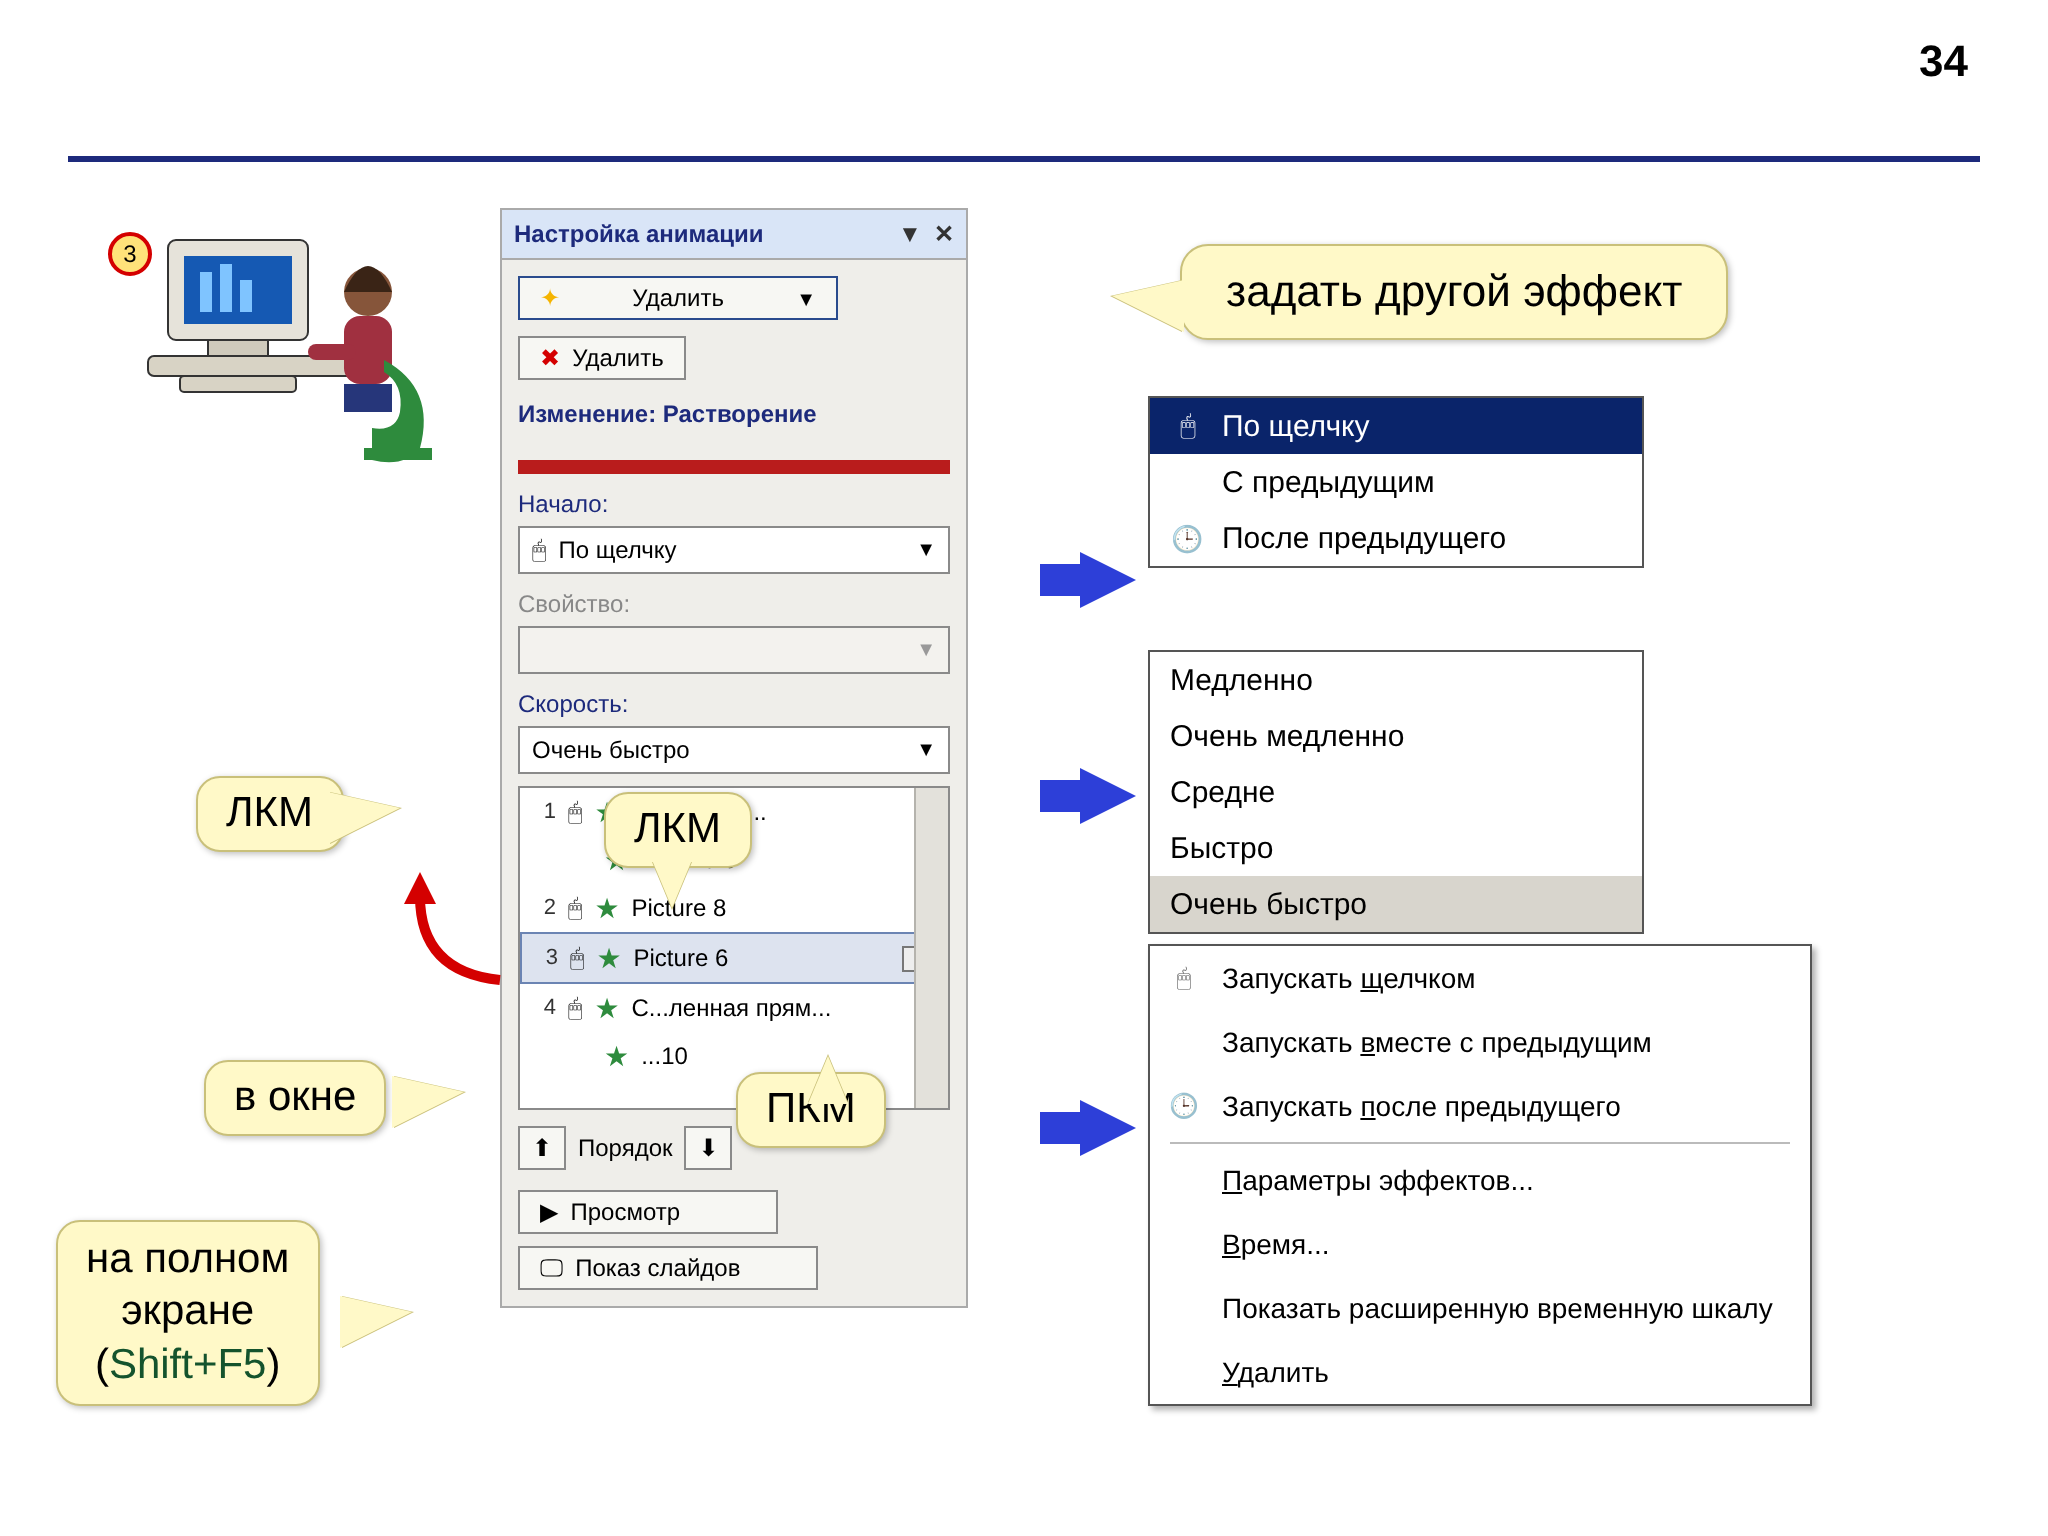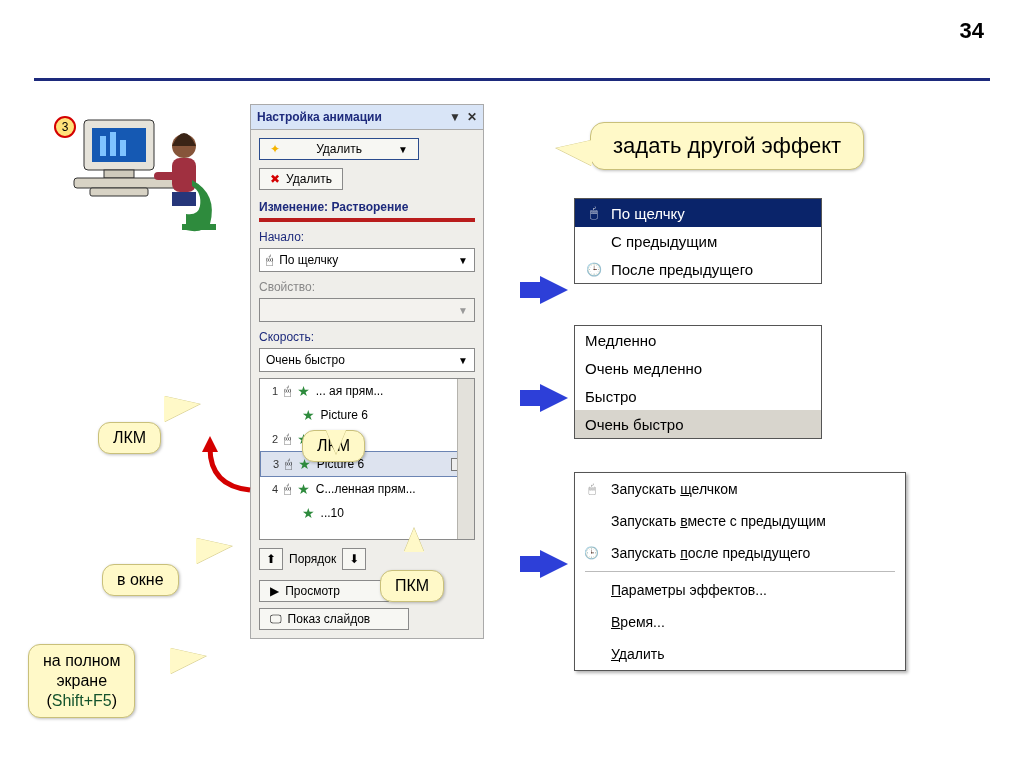--- a/index.html
+++ b/index.html
@@ -12,37 +12,37 @@
   .panel { position:absolute; top:104px; left:250px; width:232px; border:1px solid #aaa; background:#efeeea; }
   .panel-header { height:24px; background:#d9e5f7; border-bottom:1px solid #aaa; display:flex; align-items:center; padding:0 6px; font-size:12px; color:#1d2a7c; font-weight:bold; }
   .panel-header .closers { margin-left:auto; display:flex; gap:6px; color:#333; }
   .panel-body { padding:8px 8px; }
   .btn { display:inline-flex; align-items:center; gap:6px; border:1px solid #8a8a8a; background:#f7f7f3; padding:2px 10px; font-size:12px; height:22px; box-sizing:border-box; }
   .btn-change { width:160px; justify-content:center; border-color:#2a4b8d; }
   .btn-change .label { flex:1; text-align:center; }
   .btn-change .dd { margin-left:auto; }
   .dd span { font-size:10px; }
   .sect-label { color:#1d2a7c; font-size:12px; margin-top:8px; }
-  .sect-label.bold { font-weight:bold; border-bottom:4px solid #b91c1c; padding-bottom:4px; margin-top:10px; }
+  .sect-label.bold { font-weight:bold; border-bottom:7px solid #b91c1c; padding-bottom:16px; margin-top:10px; }
   .field { display:flex; align-items:center; border:1px solid #8a8a8a; background:#fff; height:22px; padding:0 6px; font-size:12px; margin-top:4px; }
   .field.disabled { color:#999; background:#f3f2ee; }
   .list { margin-top:6px; border:1px solid #8a8a8a; background:#fff; position:relative; height:160px; overflow:hidden; }
   .list-row { display:flex; align-items:center; gap:6px; height:24px; padding:0 4px; font-size:12px; }
   .list-row.sel { background:#dde3ef; border:1px solid #6b84b3; }
   .list-row .num { width:14px; text-align:right; font-size:11px; color:#333; }
   .mouseicon { font-size:12px; }
   .star-green { color:#2e8b3d; font-size:14px; }
   .list .scrollbar { position:absolute; right:0; top:0; width:16px; height:100%; background:#e3e1db; border-left:1px solid #b5b3ad; }
   .reorder { display:flex; align-items:center; gap:6px; margin-top:8px; font-size:12px; }
   .reorder .rb { border:1px solid #8a8a8a; width:22px; height:20px; background:#f7f7f3; display:flex; align-items:center; justify-content:center; }
   .panel-bottom { display:flex; flex-direction:column; gap:6px; margin-top:10px; }
   .grey-label { color:#888; font-size:12px; }
 
   .callout { position:absolute; background:#fff9c8; border:1px solid #c9c07a; border-radius:12px; padding:6px 14px; font-size:20px; box-shadow:1px 1px 3px rgba(0,0,0,.25); text-align:center; }
-  .callout.small { font-size:16px;margin-top:34px; }
+  .callout.small { font-size:21px; }
   .callout .blue { color:#14532d; }
 
   .arrow-blue { position:absolute; width:0; height:0; border-top:14px solid transparent; border-bottom:14px solid transparent; border-left:28px solid #2d3fd8; }
   .arrow-blue::before { content:""; position:absolute; left:-48px; top:-8px; width:20px; height:16px; background:#2d3fd8; }
 
   .menu-box { position:absolute; background:#fff; border:1px solid #555; font-size:15px; }
   .menu-box .row { display:flex; align-items:center; gap:8px; padding:3px 10px; height:22px; }
   .menu-box .row.sel { background:#0a246a; color:#fff; }
   .menu-box .row .icon { width:18px; text-align:center; font-size:13px; }
 
@@ -212,20 +212,23 @@
   <div class="arrow-blue" style="top:276px; left:540px;"></div>
 
   <div class="menu-box" style="top:325px; left:574px; width:246px;">
     <div class="row">
         <span>Медленно</span>
       </div>
     <div class="row">
         <span>Очень медленно</span>
       </div>
     <div class="row">
+        <span>Средне</span>
+      </div>
+    <div class="row">
         <span>Быстро</span>
       </div>
     <div class="row" style="background:#d8d5cd;">
         <span>Очень быстро</span>
       </div>
   </div>
   <div class="arrow-blue" style="top:384px; left:540px;"></div>
 
   <div class="context-menu" style="top:472px; left:574px; width:330px;">
     <div class="row">
@@ -241,40 +244,44 @@
       <span>Запускать <u class="hotkey">п</u>осле предыдущего</span>
     </div>
     <hr>
     <div class="row">
       <span class="icon-col"></span>
       <span><u class="hotkey">П</u>араметры эффектов...</span>
     </div>
     <div class="row">
       <span class="icon-col"></span>
       <span><u class="hotkey">В</u>ремя...</span>
+    </div>
+    <div class="row">
+      <span class="icon-col"></span>
+      <span>Показать расширенную временную шкалу</span>
     </div>
     <div class="row">
       <span class="icon-col"></span>
       <span><u class="hotkey">У</u>далить</span>
     </div>
   </div>
   <div class="arrow-blue" style="top:550px; left:540px;"></div>
 
   <div class="callout small" style="top:388px; left:98px;"><span>ЛКМ</span></div>
   <div class="pointer ptr-right" style="top:396px; left:164px;"></div>
 
   <svg class="curved-arrow" style="top:430px; left:200px;" width="60" height="70" viewBox="0 0 60 70">
     <path d="M50 60 Q10 56 10 18" stroke="#d40000" stroke-width="5" fill="none"></path>
     <path d="M2 22 L10 6 L18 22 Z" fill="#d40000"></path>
   </svg>
 
   <div class="callout small" style="top:396px; left:302px;"><span>ЛКМ</span></div>
   <div class="pointer ptr-down" style="top:430px; left:326px;"></div>
 
-  <div class="callout small" style="top:536px; left:380px;"><span>ПКМ</span></div>
+  <div class="callout small" style="top:536px; left:368px;"><span>ПКМ</span></div>
   <div class="pointer ptr-down" style="top:528px; left:404px; transform:rotate(180deg);"></div>
 
   <div class="callout small" style="top:530px; left:102px;"><span>в окне</span></div>
   <div class="pointer ptr-right" style="top:538px; left:196px;"></div>
 
   <div class="callout small" style="top:610px; left:28px; line-height:1.25;">
     <span>на полном</span><br>
     <span>экране</span><br>
     <span>(</span><span class="blue">Shift+F5</span><span>)</span>
   </div>

